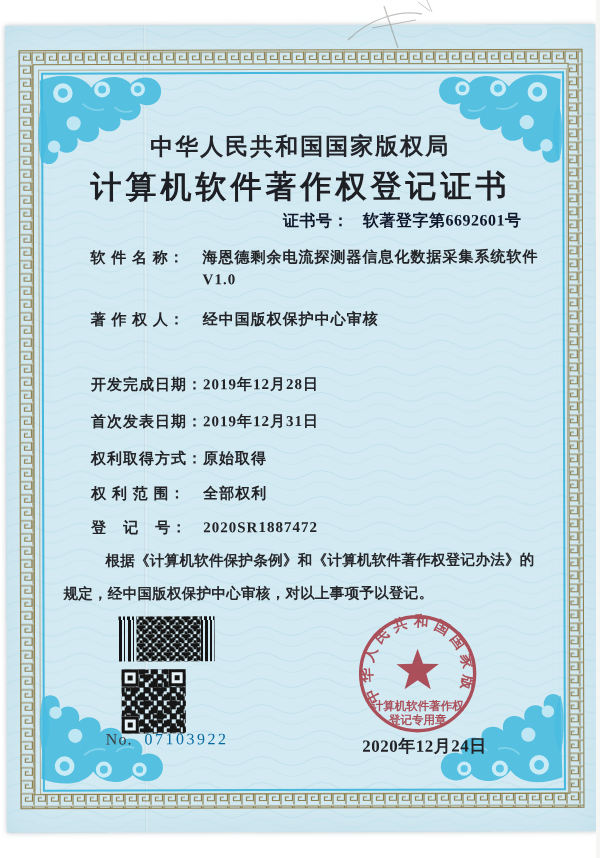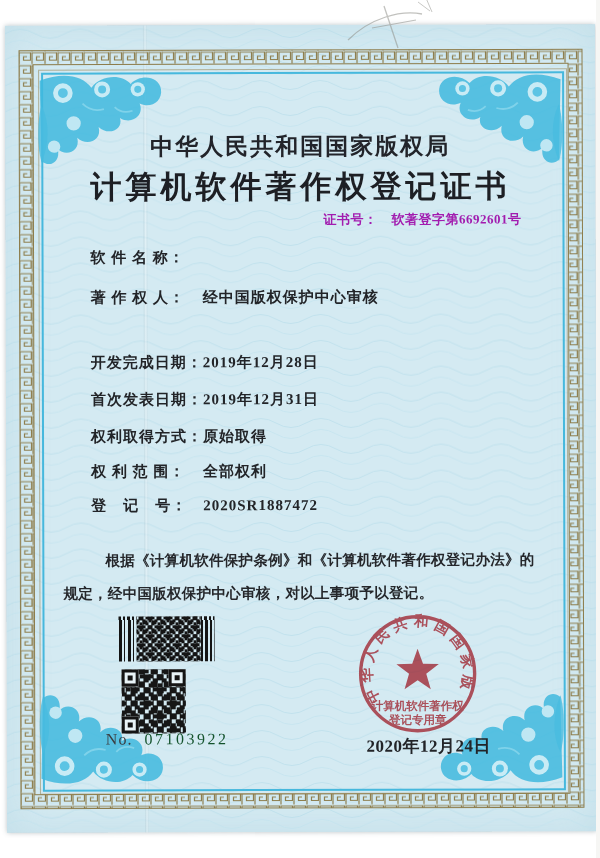--- a/index.html
+++ b/index.html
@@ -20,21 +20,21 @@
   .corner.tl{left:31px;top:43px;}
   .corner.tr{right:31px;top:43px;transform:scaleX(-1);}
   .corner.bl{left:31px;bottom:42px;transform:scaleY(-1);}
   .corner.br{right:31px;bottom:42px;transform:scale(-1,-1);}
   .pencil{position:absolute;left:330px;top:-8px;width:130px;height:70px;opacity:.55;}
 
   .title1{position:absolute;left:0;right:0;top:106px;text-align:center;
           font-size:23px;font-weight:700;letter-spacing:2px;color:#22242a;}
   .title2{position:absolute;left:0;right:0;top:141px;text-align:center;
           font-size:31px;font-weight:700;letter-spacing:4px;color:#1d1f24;}
-  .certno{position:absolute;right:74px;top:186px;font-size:13px;font-weight:700;color:#a21caf;letter-spacing:.5px;}
+  .certno{position:absolute;right:74px;top:186px;font-size:16px;font-weight:700;color:#0f172a;letter-spacing:.5px;}
   .certno .lbl{margin-right:14px;}
 
   .fields{position:absolute;left:57px;top:221px;width:478px;color:#222428;}
   .frow{display:flex;align-items:flex-start;font-size:15px;font-weight:700;line-height:22px;letter-spacing:1px;}
   .frow .flabel{width:112px;flex:0 0 112px;margin-left:28px;}
   .frow .fvalue{flex:1;}
   .frow.r1{margin-bottom:18px;}
   .frow.r2{margin-bottom:43px;}
   .frow.r3{margin-bottom:15px;}
   .frow.r4{margin-bottom:15px;}
@@ -58,24 +58,24 @@
       background-image:
         repeating-conic-gradient(#161616 0% 25%,transparent 0% 50%),
         repeating-conic-gradient(#161616 0% 25%,transparent 0% 50%);
       background-size:9px 9px,13px 13px;background-position:0 0,3px 5px;}
   .qf{position:absolute;width:17px;height:17px;border:3.5px solid #141414;background:#e8f3f7;box-sizing:border-box;}
   .qf::after{content:"";position:absolute;left:2.5px;top:2.5px;width:5px;height:5px;background:#141414;}
   .qf.tl{left:0;top:0;} .qf.tr{right:0;top:0;} .qf.bl{left:0;bottom:0;}
 
   .serial{position:absolute;left:99px;top:705px;font-size:16px;letter-spacing:1px;}
   .serial .no{color:#3a3c40;margin-right:12px;}
-  .serial .num{color:#14532d;letter-spacing:2.5px;}
+  .serial .num{color:#0369a1;letter-spacing:2.5px;}
 
   .seal{position:absolute;left:348px;top:586px;width:126px;height:126px;opacity:.9;mix-blend-mode:multiply;}
-  .issue-date{position:absolute;left:340px;top:710px;width:164px;text-align:center;
+  .issue-date{position:absolute;left:316px;top:710px;width:164px;text-align:right;
               font-size:17px;font-weight:700;color:#222428;letter-spacing:.5px;}
 </style>
 </head>
 <body>
 
 <div class="photo">
   <div class="paper">
 
     <svg class="waves" xmlns="http://www.w3.org/2000/svg">
       <defs>
@@ -133,20 +133,24 @@
 
     <div class="title1">中华人民共和国国家版权局</div>
     <div class="title2">计算机软件著作权登记证书</div>
     <div class="certno">
       <span class="lbl">证书号：</span><span>软著登字第6692601号</span>
     </div>
 
     <div class="fields">
       <div class="frow r1">
         <span class="flabel">软 件 名 称：</span>
+        <span class="fvalue">
+          <span>海恩德剩余电流探测器信息化数据采集系统软件</span><br>
+          <span>V1.0</span>
+        </span>
       </div>
       <div class="frow r2">
         <span class="flabel">著 作 权 人：</span>
         <span class="fvalue">经中国版权保护中心审核</span>
       </div>
       <div class="frow r3">
         <span class="flabel">开发完成日期：</span>
         <span class="fvalue">2019年12月28日</span>
       </div>
       <div class="frow r4">

